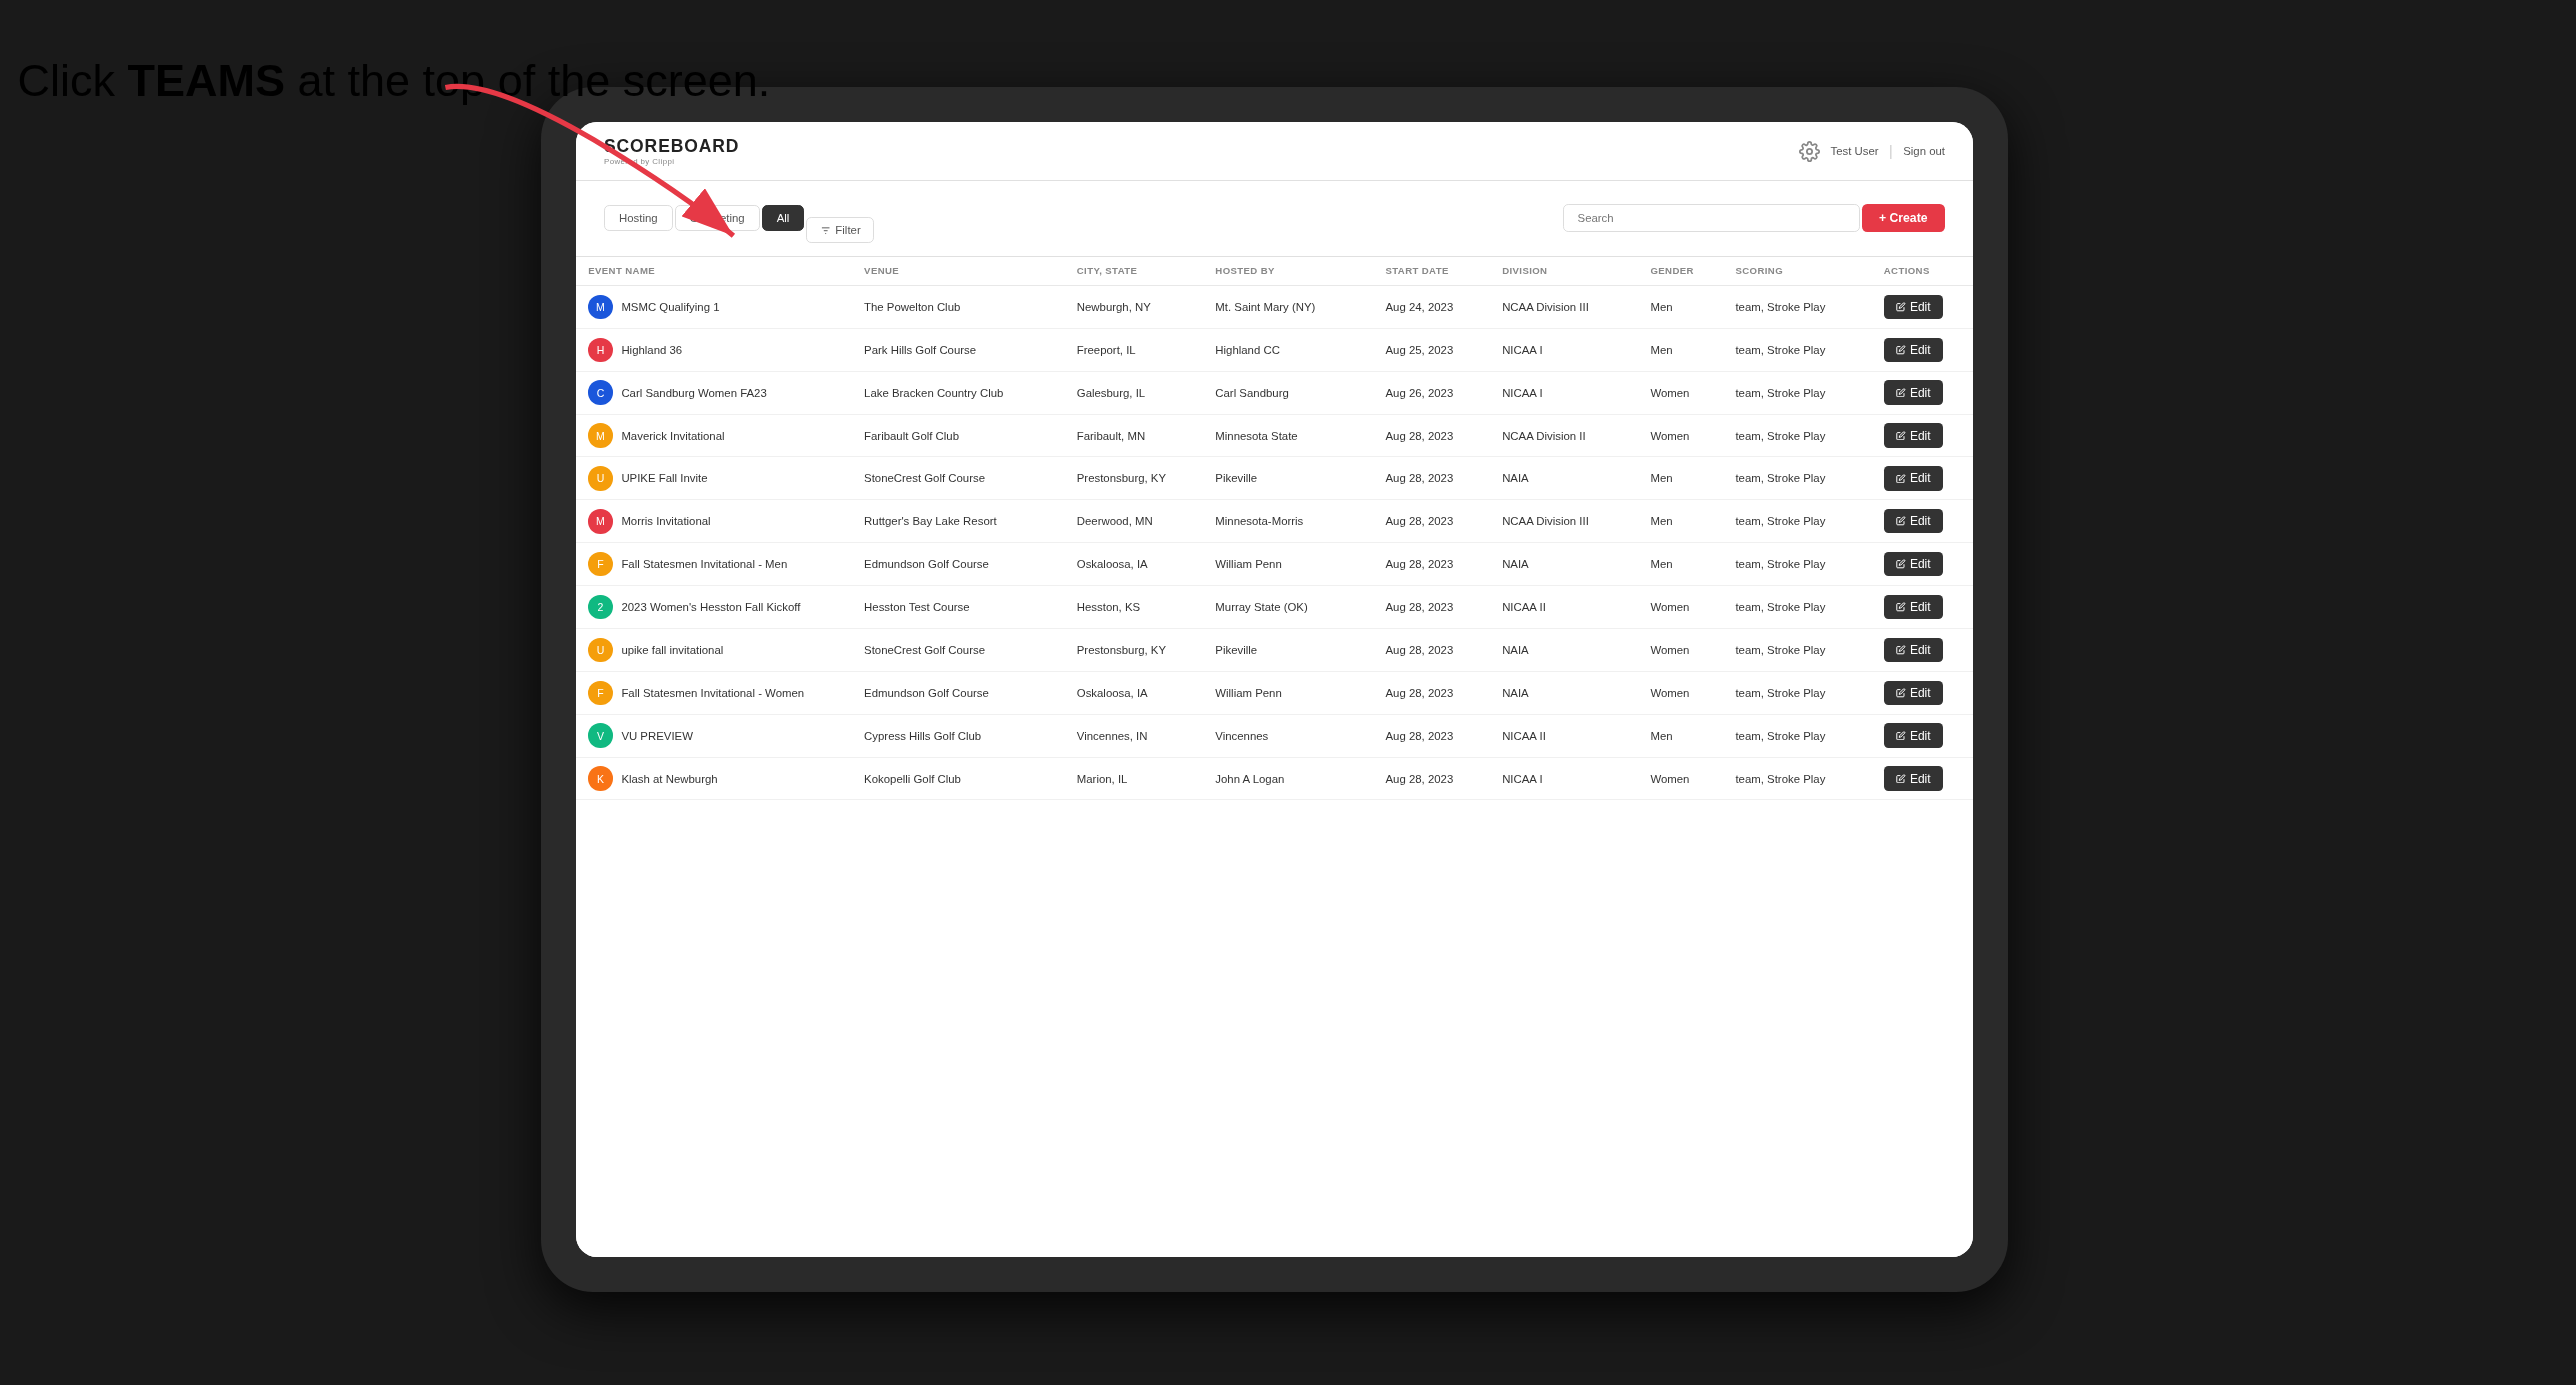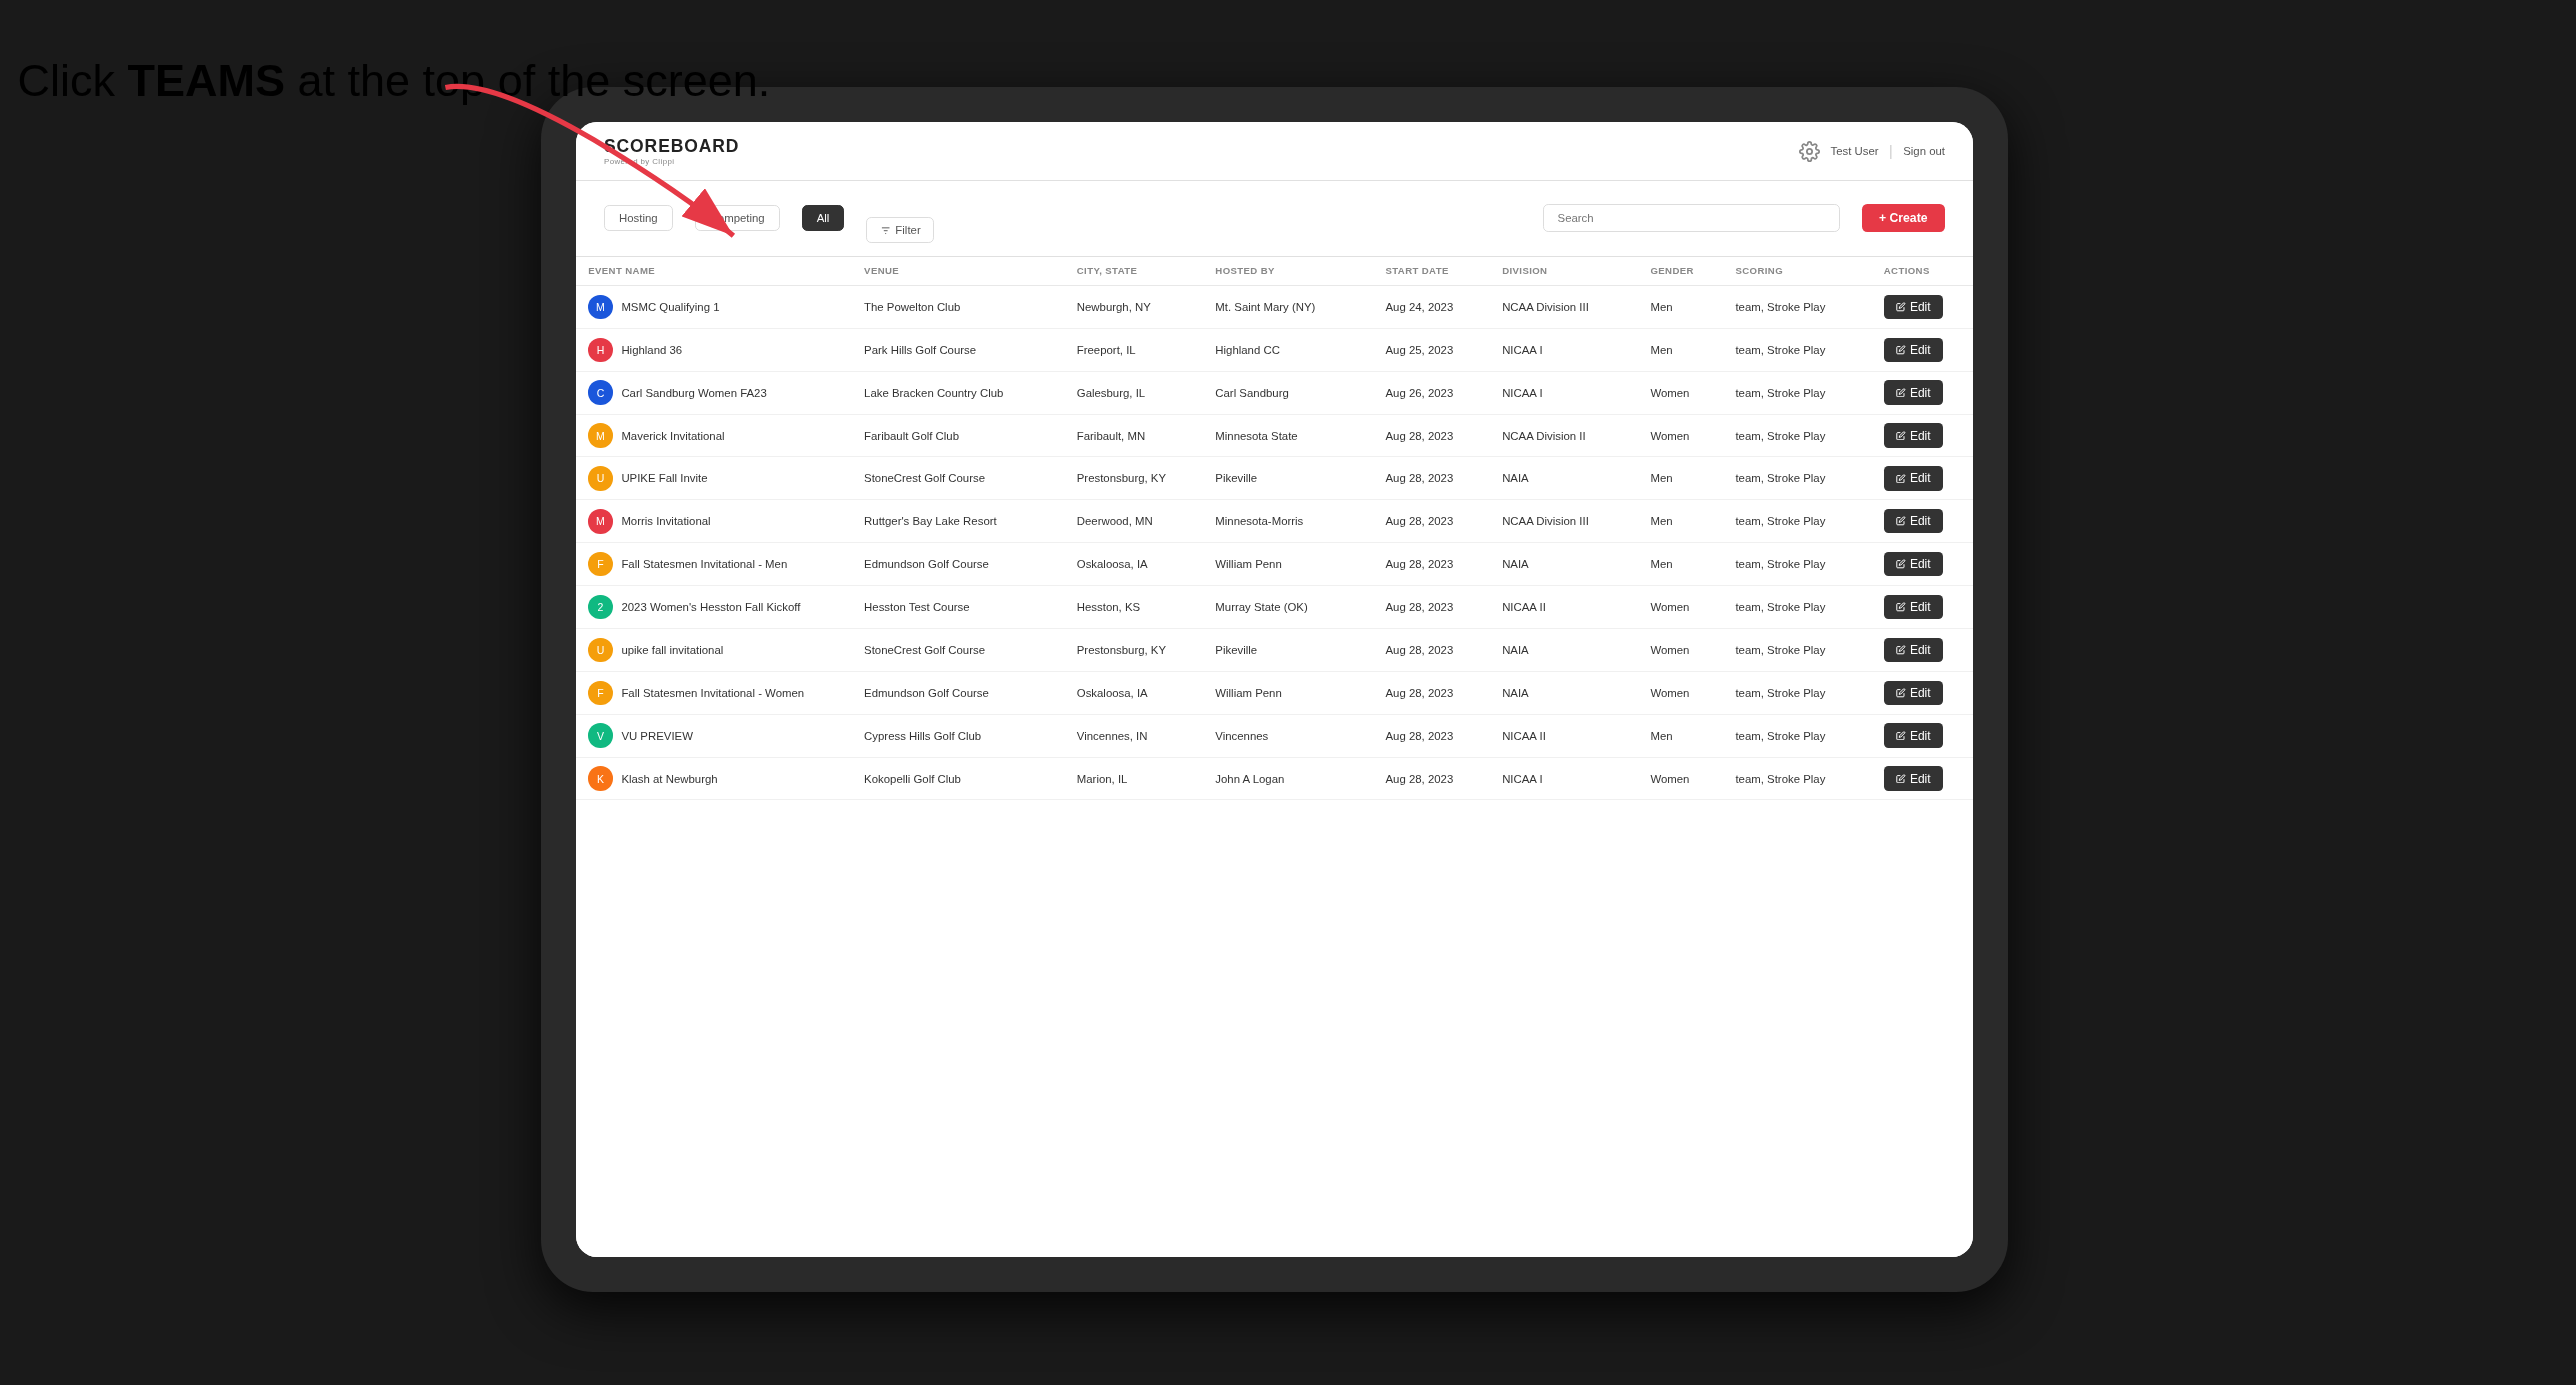--- a/index.html
+++ b/index.html
@@ -133,21 +133,21 @@
       color: #555;
       cursor: pointer;
     }
 
     
     .toolbar {
       background: #fff;
       display: flex;
       align-items: center;
       padding: 12.2px 28px;
-      gap: 22px;
+      gap: 2px;
       border-bottom: 0.9px solid #e0e0e0;
       flex-shrink: 0;
     }
 
     .filter-btn {
       padding: 6.1px 14px;
       border: 0.9px solid #ddd;
       border-radius: 5.2px;
       background: #fff;
       font-size: 11.4px;

